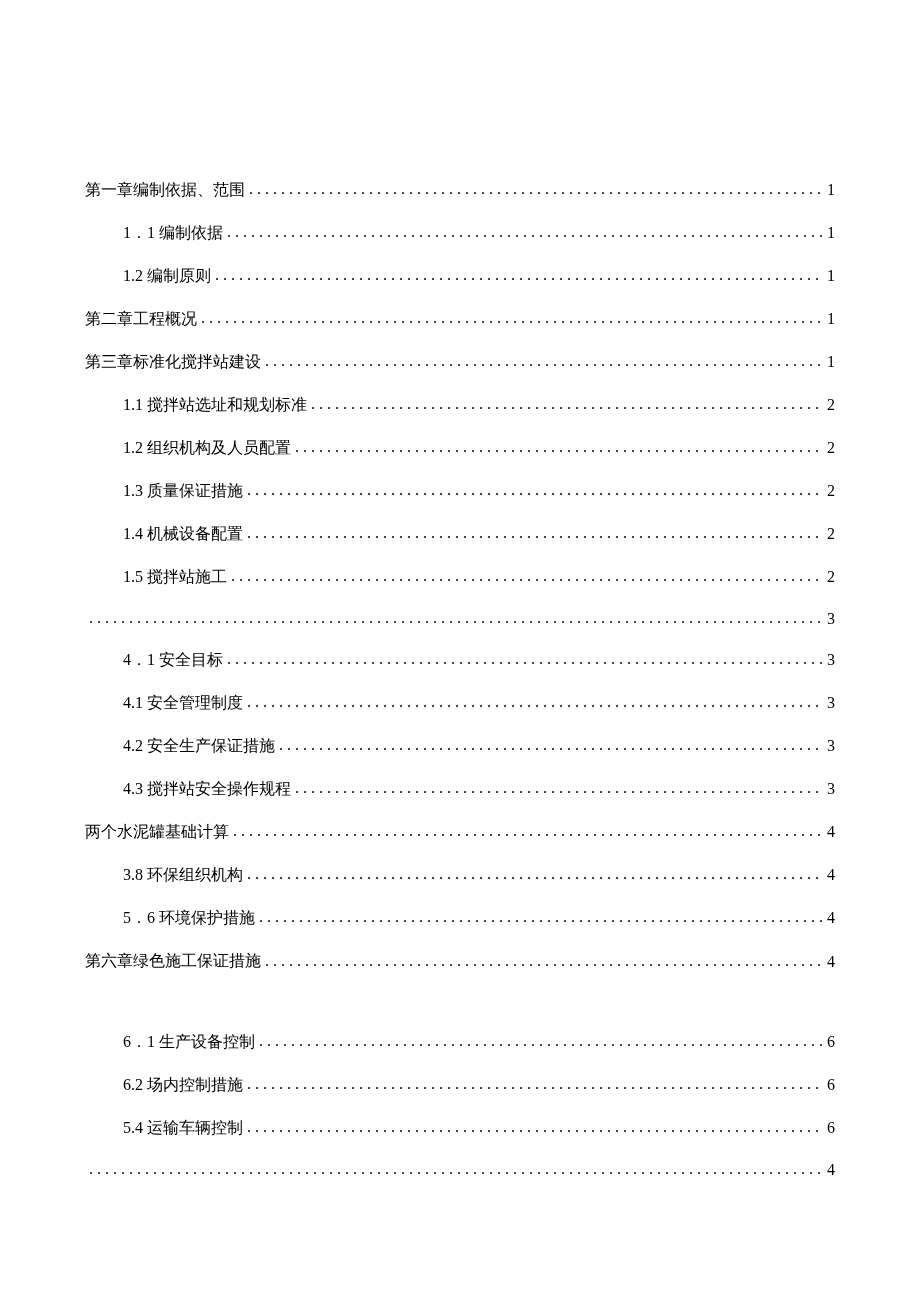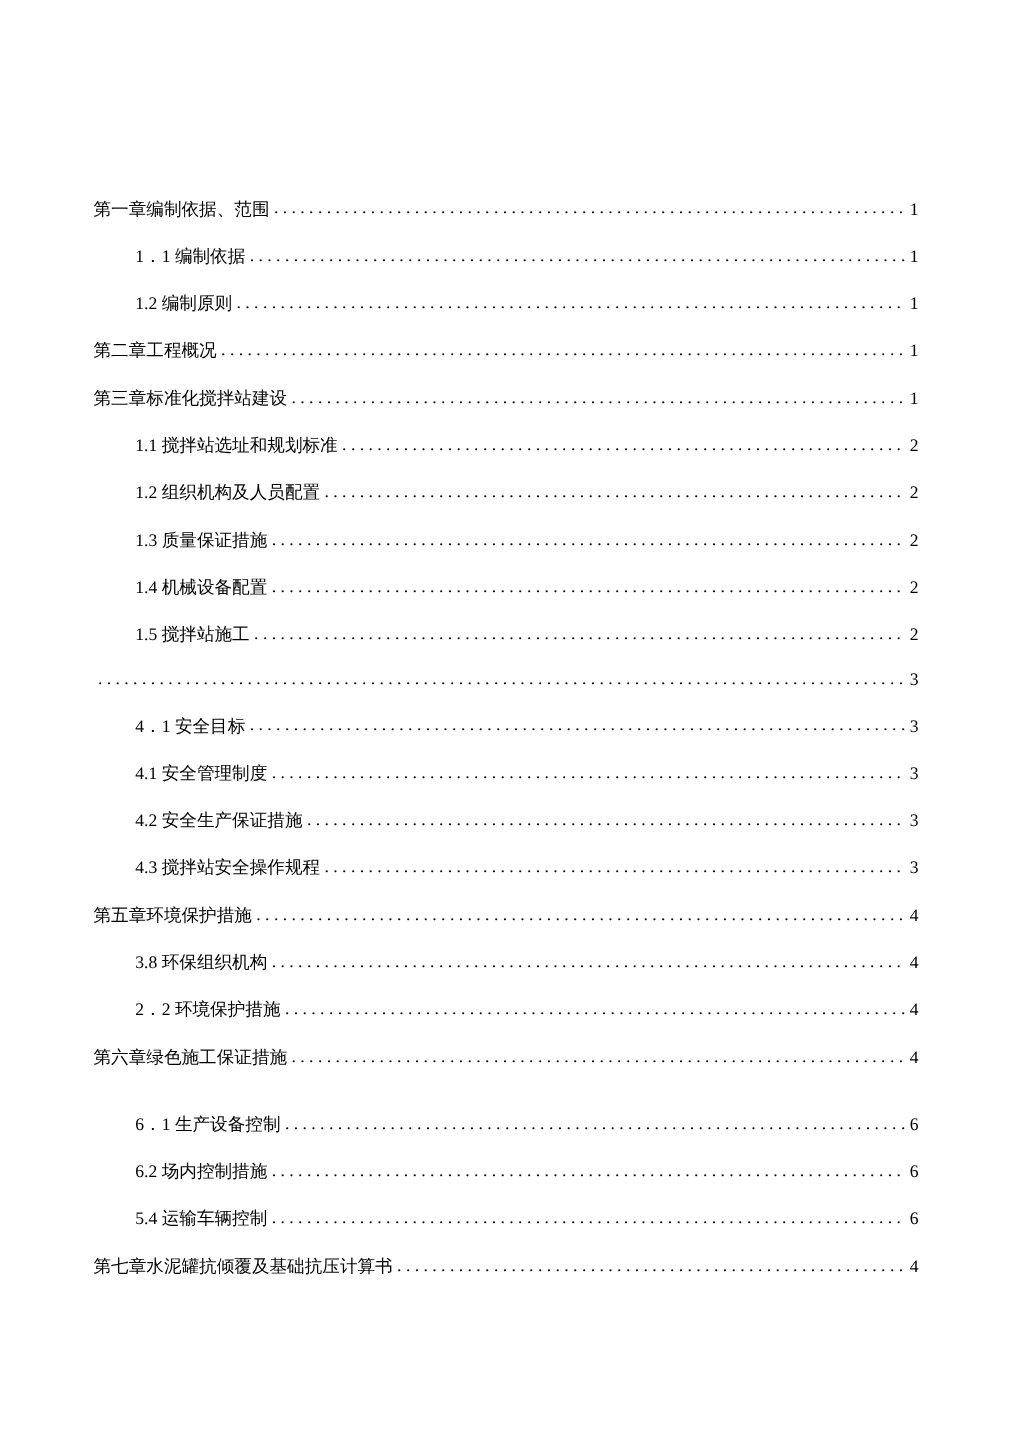--- a/index.html
+++ b/index.html
@@ -127,52 +127,51 @@
       <span class="toc-label">4.2  安全生产保证措施</span>
       <span class="toc-dots"></span>
       <span class="toc-page">3</span>
     </div>
     <div class="toc-entry level-1">
       <span class="toc-label">4.3  搅拌站安全操作规程</span>
       <span class="toc-dots"></span>
       <span class="toc-page">3</span>
     </div>
     <div class="toc-entry level-0">
-      <span class="toc-label">第五章环境保护措施</span>
+      <span class="toc-label">两个水泥罐基础计算</span>
       <span class="toc-dots"></span>
       <span class="toc-page">4</span>
     </div>
     <div class="toc-entry level-1">
       <span class="toc-label">3.8 环保组织机构</span>
       <span class="toc-dots"></span>
       <span class="toc-page">4</span>
     </div>
     <div class="toc-entry level-1">
-      <span class="toc-label">2．2 环境保护措施</span>
+      <span class="toc-label">5．6 环境保护措施</span>
       <span class="toc-dots"></span>
       <span class="toc-page">4</span>
     </div>
     <div class="toc-entry level-0 flush-left">
       <span class="toc-label">第六章绿色施工保证措施</span>
       <span class="toc-dots"></span>
       <span class="toc-page">4</span>
     </div>
-    <div class="toc-entry level-1" style="margin-top: 40px;">
+    <div class="toc-entry level-1" style="margin-top: 60px;">
       <span class="toc-label">6．1 生产设备控制</span>
       <span class="toc-dots"></span>
       <span class="toc-page">6</span>
     </div>
     <div class="toc-entry level-1">
       <span class="toc-label">6.2  场内控制措施</span>
       <span class="toc-dots"></span>
       <span class="toc-page">6</span>
     </div>
     <div class="toc-entry level-1">
       <span class="toc-label">5.4  运输车辆控制</span>
       <span class="toc-dots"></span>
       <span class="toc-page">6</span>
     </div>
     <div class="toc-entry level-0">
-      <span class="toc-label">第七章水泥罐抗倾覆及基础抗压计算书</span>
       <span class="toc-dots"></span>
       <span class="toc-page">4</span>
     </div>
   </div>
 
 </body></html>

